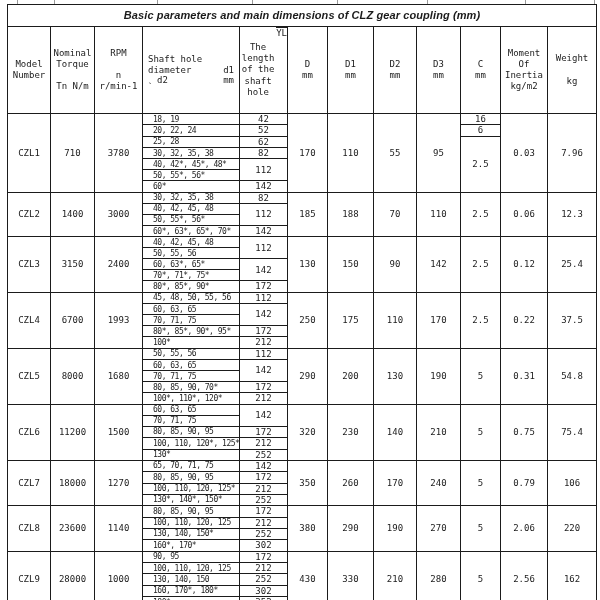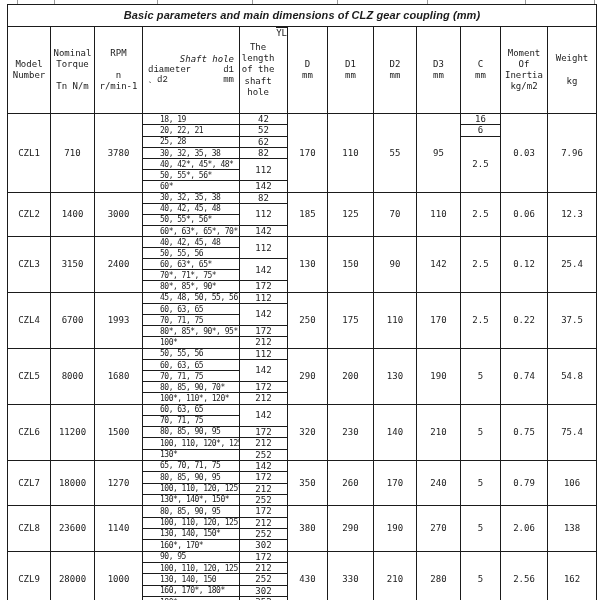--- a/index.html
+++ b/index.html
@@ -24,31 +24,31 @@
   tr.title-row td{
     height:21px;
     font-family:"Liberation Sans","DejaVu Sans",sans-serif;
     font-weight:bold;font-style:italic;font-size:11px;letter-spacing:0.1px;
   }
   tr.head-row{height:86px;}
   td.hd{white-space:pre-line;line-height:1.25;font-size:9px;}
   
   td.shaft-hd{vertical-align:middle;}
   .shaft-box{padding:0 5px;}
-  .shaft-line1{text-align:right;font-style:italic;}
-  .shaft-line2{display:flex;justify-content:space-between;font-family:Liberation Mono, monospace;}
+  .shaft-line1{text-align:left;}
+  .shaft-line2{display:flex;justify-content:space-between;}
   
   td.len-hd{vertical-align:top;}
   .len-box{display:flex;height:86px;justify-content:flex-end;}
   .len-label{flex:1;white-space:pre-line;line-height:1.25;display:flex;align-items:center;justify-content:center;}
   .len-sub{height:11px;border-top:1px solid #1b1b1b;line-height:11px;}
   tbody tr{height:11px;}
   tbody td{font-size:9px;}
   td.bore{
-    text-align:left;padding-left:17px;font-size:8px;letter-spacing:-0.5px;
+    text-align:left;padding-left:10px;font-size:8px;letter-spacing:-0.5px;
   }
 </style>
 </head>
 <body>
 
 <div class="page">
 
   <div class="top-strip">
       <div class="tick" style="left: 10px;"></div>
       <div class="tick" style="left: 47px;"></div>
@@ -142,21 +142,21 @@
           <td>42</td>
           <td rowspan="7">170</td>
           <td rowspan="7">110</td>
           <td rowspan="7">55</td>
           <td rowspan="7">95</td>
           <td>16</td>
           <td rowspan="7">0.03</td>
           <td rowspan="7">7.96</td>
         </tr>
         <tr>
-          <td class="bore">20, 22, 21</td>
+          <td class="bore">20, 22, 24</td>
           <td>52</td>
           <td>6</td>
         </tr>
         <tr>
           <td class="bore">25, 28</td>
           <td>62</td>
           <td rowspan="5">2.5</td>
         </tr>
         <tr>
           <td class="bore">30, 32, 35, 38</td>
@@ -173,21 +173,21 @@
           <td class="bore">60*</td>
           <td>142</td>
         </tr>
         <tr>
           <td rowspan="4">CZL2</td>
           <td rowspan="4">1400</td>
           <td rowspan="4">3000</td>
           <td class="bore">30, 32, 35, 38</td>
           <td>82</td>
           <td rowspan="4">185</td>
-          <td rowspan="4">125</td>
+          <td rowspan="4">188</td>
           <td rowspan="4">70</td>
           <td rowspan="4">110</td>
           <td rowspan="4">2.5</td>
           <td rowspan="4">0.06</td>
           <td rowspan="4">12.3</td>
         </tr>
         <tr>
           <td class="bore">40, 42, 45, 48</td>
           <td rowspan="2">112</td>
         </tr>
@@ -259,21 +259,21 @@
           <td rowspan="5">CZL5</td>
           <td rowspan="5">8000</td>
           <td rowspan="5">1680</td>
           <td class="bore">50, 55, 56</td>
           <td>112</td>
           <td rowspan="5">290</td>
           <td rowspan="5">200</td>
           <td rowspan="5">130</td>
           <td rowspan="5">190</td>
           <td rowspan="5">5</td>
-          <td rowspan="5">0.74</td>
+          <td rowspan="5">0.31</td>
           <td rowspan="5">54.8</td>
         </tr>
         <tr>
           <td class="bore">60, 63, 65</td>
           <td rowspan="2">142</td>
         </tr>
         <tr>
           <td class="bore">70, 71, 75</td>
         </tr>
         <tr>
@@ -344,21 +344,21 @@
           <td rowspan="4">23600</td>
           <td rowspan="4">1140</td>
           <td class="bore">80, 85, 90, 95</td>
           <td>172</td>
           <td rowspan="4">380</td>
           <td rowspan="4">290</td>
           <td rowspan="4">190</td>
           <td rowspan="4">270</td>
           <td rowspan="4">5</td>
           <td rowspan="4">2.06</td>
-          <td rowspan="4">138</td>
+          <td rowspan="4">220</td>
         </tr>
         <tr>
           <td class="bore">100, 110, 120, 125</td>
           <td>212</td>
         </tr>
         <tr>
           <td class="bore">130, 140, 150*</td>
           <td>252</td>
         </tr>
         <tr>

